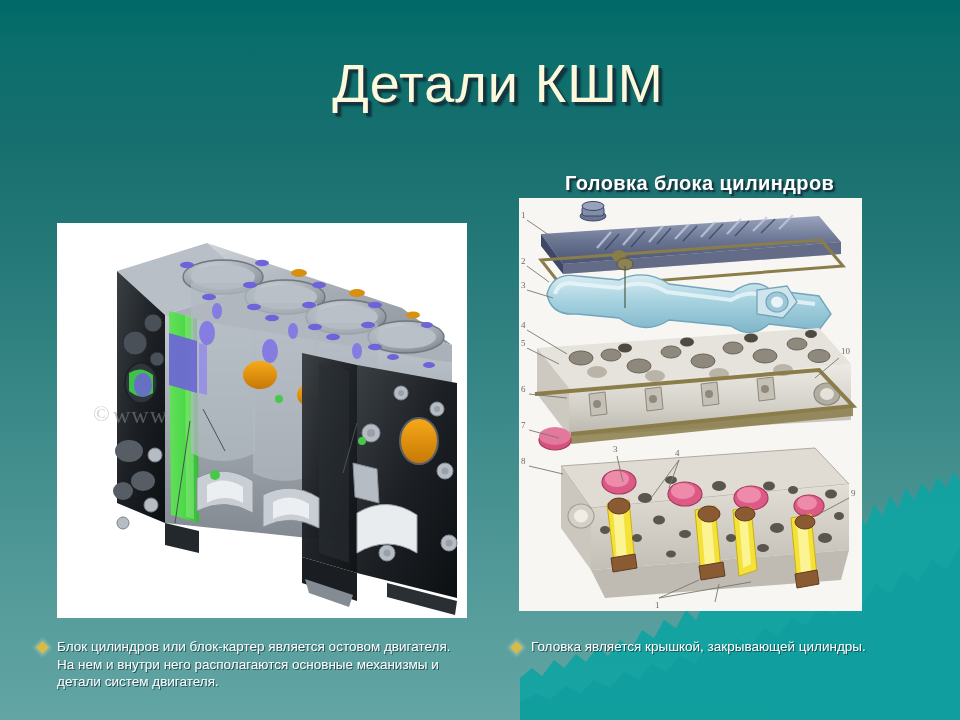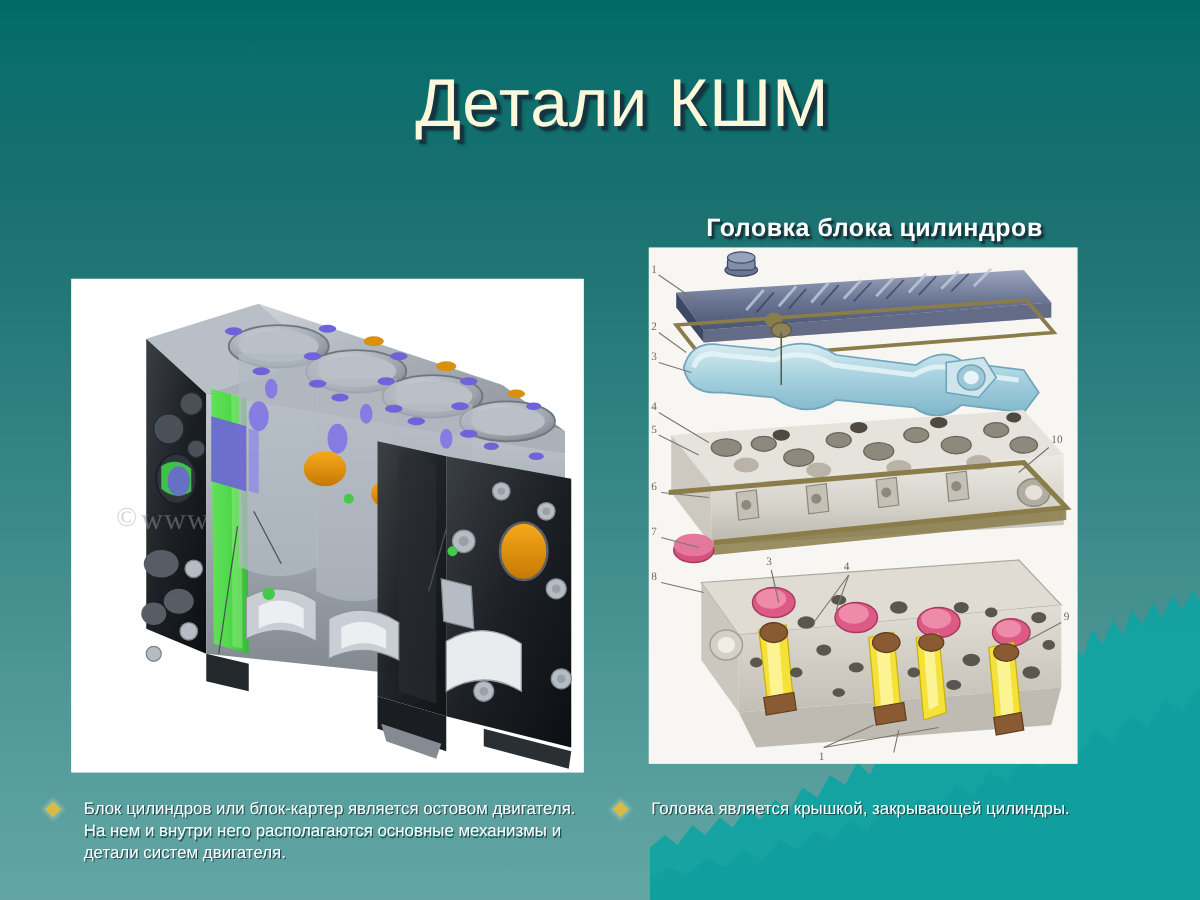--- a/index.html
+++ b/index.html
@@ -41,24 +41,24 @@
   .head-left{left:157px;top:170px;}
   .head-right{left:537px;top:172px;margin-left:28px;}
 
   .photo{
     position:absolute;background:#ffffff;overflow:hidden;
   }
   .photo-left{left:57px;top:223px;width:410px;height:395px;}
   .photo-right{left:519px;top:198px;width:343px;height:413px;}
 
   .bullet-row{
-    position:absolute;display:flex;align-items:flex-start;gap:20px;
+    position:absolute;display:flex;align-items:flex-start;gap:10px;
   }
   .bul-left{left:38px;top:638px;width:430px;}
-  .bul-right{left:492px;top:638px;width:420px;}
+  .bul-right{left:512px;top:638px;width:420px;}
   .diamond{
     flex:0 0 auto;width:9px;height:9px;margin-top:5px;
     background:#d6bb49;
     transform:rotate(45deg);
     box-shadow:0 0 3px 2px rgba(225,225,180,.35);
   }
   .bul-text{
     font-size:13.5px;line-height:17.5px;color:#ffffff;
     text-shadow:1px 1px 0 rgba(20,50,56,.75);
   }

